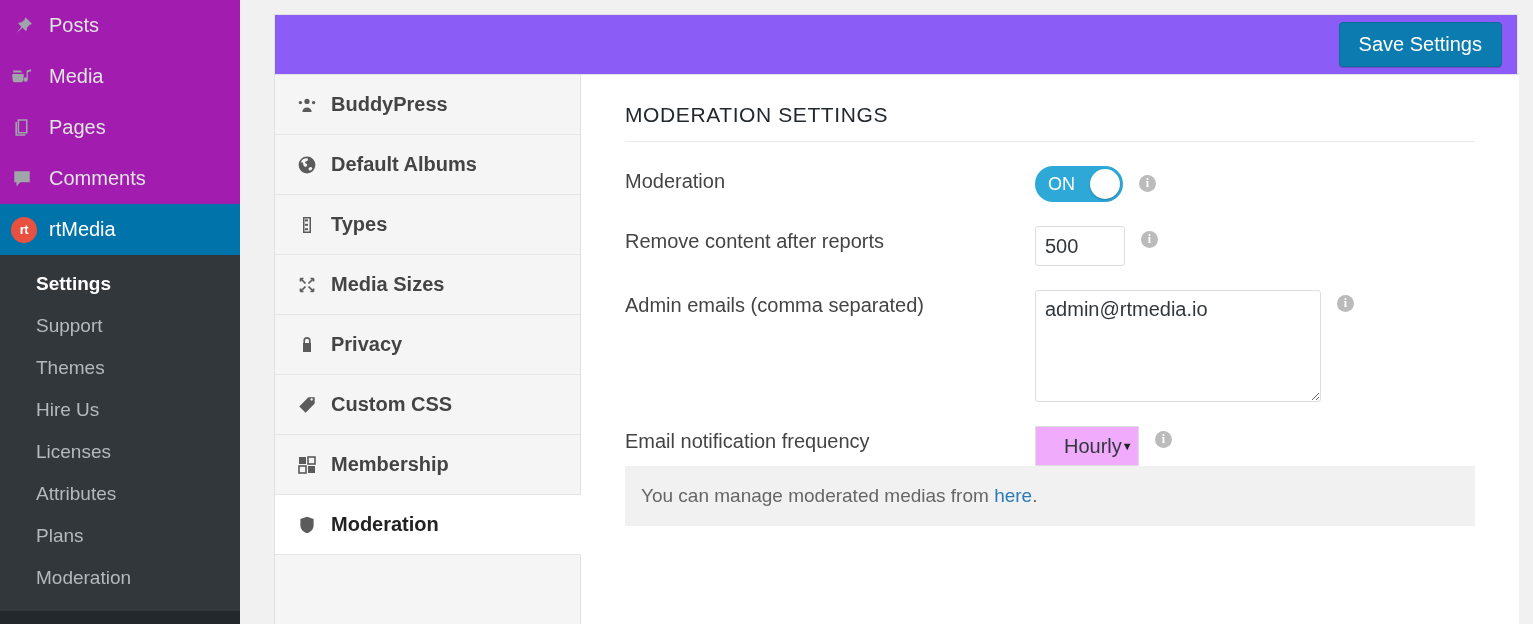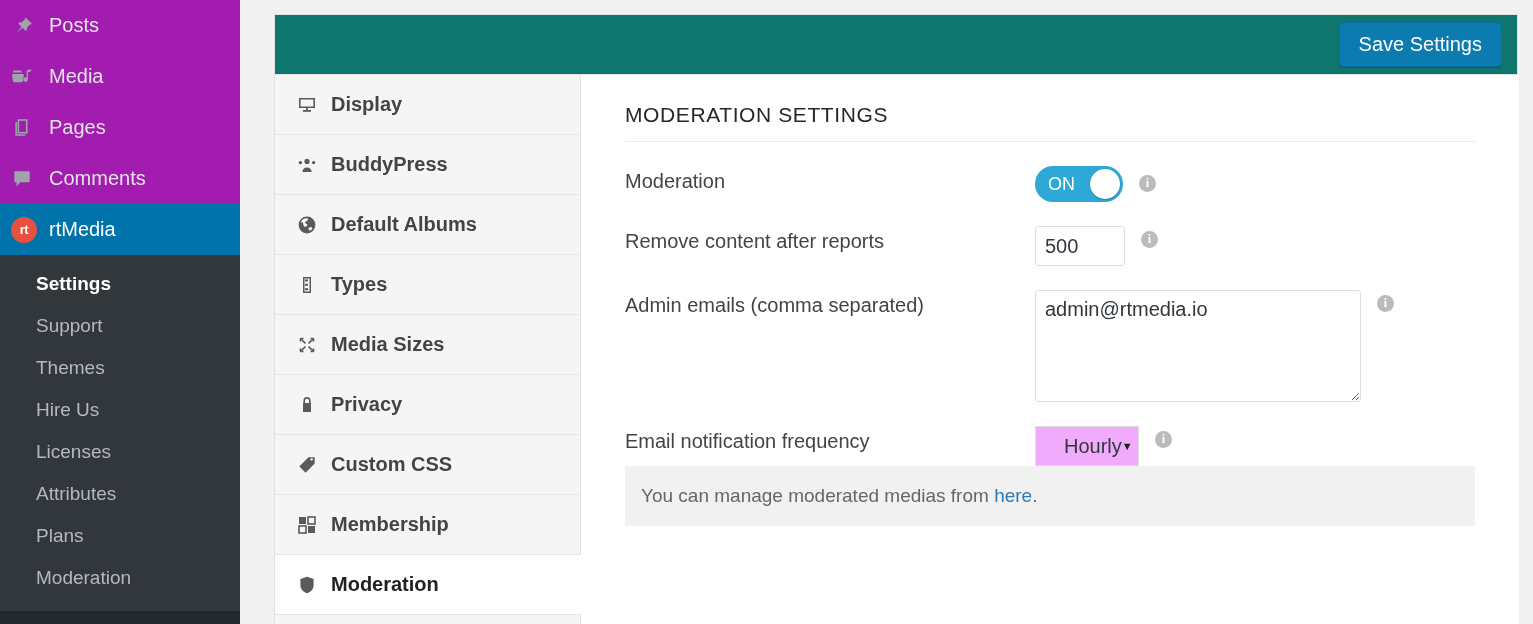--- a/index.html
+++ b/index.html
@@ -86,21 +86,21 @@
   .card {
     position: absolute;
     left: 274px; top: 14px;
     width: 1244px;
     height: 640px;
     background: #fff;
     border: 1px solid #e1e1e1;
   }
   .card-header {
     height: 60px;
-    background: #0f766e;
+    background: #8b5cf6;
     border-bottom: 1px solid #e1e1e1;
     display: flex; align-items: center; justify-content: flex-end;
     padding-right: 15px;
   }
   .save-btn {
     background: #0c7bb0;
     border: 1px solid #0a6d9c;
     border-radius: 4px;
     color: #fff;
     font-size: 20px;
@@ -210,21 +210,21 @@
     width: 90px; height: 40px;
     border: 1px solid #ddd;
     border-radius: 3px;
     font-size: 20px;
     padding: 0 9px;
     color: #32373c;
     font-family: "Liberation Sans", sans-serif;
     background: #fff;
   }
   .ta {
-    width: 326px; height: 112px;
+    width: 286px; height: 112px;
     border: 1px solid #ddd;
     border-radius: 3px;
     font-size: 20px;
     padding: 7px 9px;
     color: #32373c;
     font-family: "Liberation Sans", sans-serif;
     resize: both;
     background: #fff;
   }
   .sel-wrap {
@@ -329,30 +329,20 @@
   <div class="card">
 
     <div class="card-header">
       <button class="save-btn">Save Settings</button>
     </div>
 
     <div class="card-body">
 
       <div class="tabs">
 
-        <div class="tab">
-          <span class="tab-icon">
-            <svg width="20" height="20" viewBox="0 0 20 20" fill="currentColor">
-              <path d="M2 3h16v10H2V3zm1.6 1.6v6.8h12.8V4.6H3.6z"></path>
-              <rect x="6" y="15" width="8" height="1.8"></rect>
-              <rect x="9.1" y="12" width="1.8" height="3.5"></rect>
-            </svg>
-          </span>
-          <span>Display</span>
-        </div>
 
         <div class="tab">
           <span class="tab-icon">
             <svg width="20" height="20" viewBox="0 0 20 20" fill="currentColor">
               <circle cx="10" cy="6.4" r="2.6"></circle>
               <path d="M5.4 17c0-2.6 2-4.4 4.6-4.4s4.6 1.8 4.6 4.4H5.4z"></path>
               <circle cx="3.4" cy="7.6" r="1.7"></circle>
               <circle cx="16.6" cy="7.6" r="1.7"></circle>
             </svg>
           </span>

